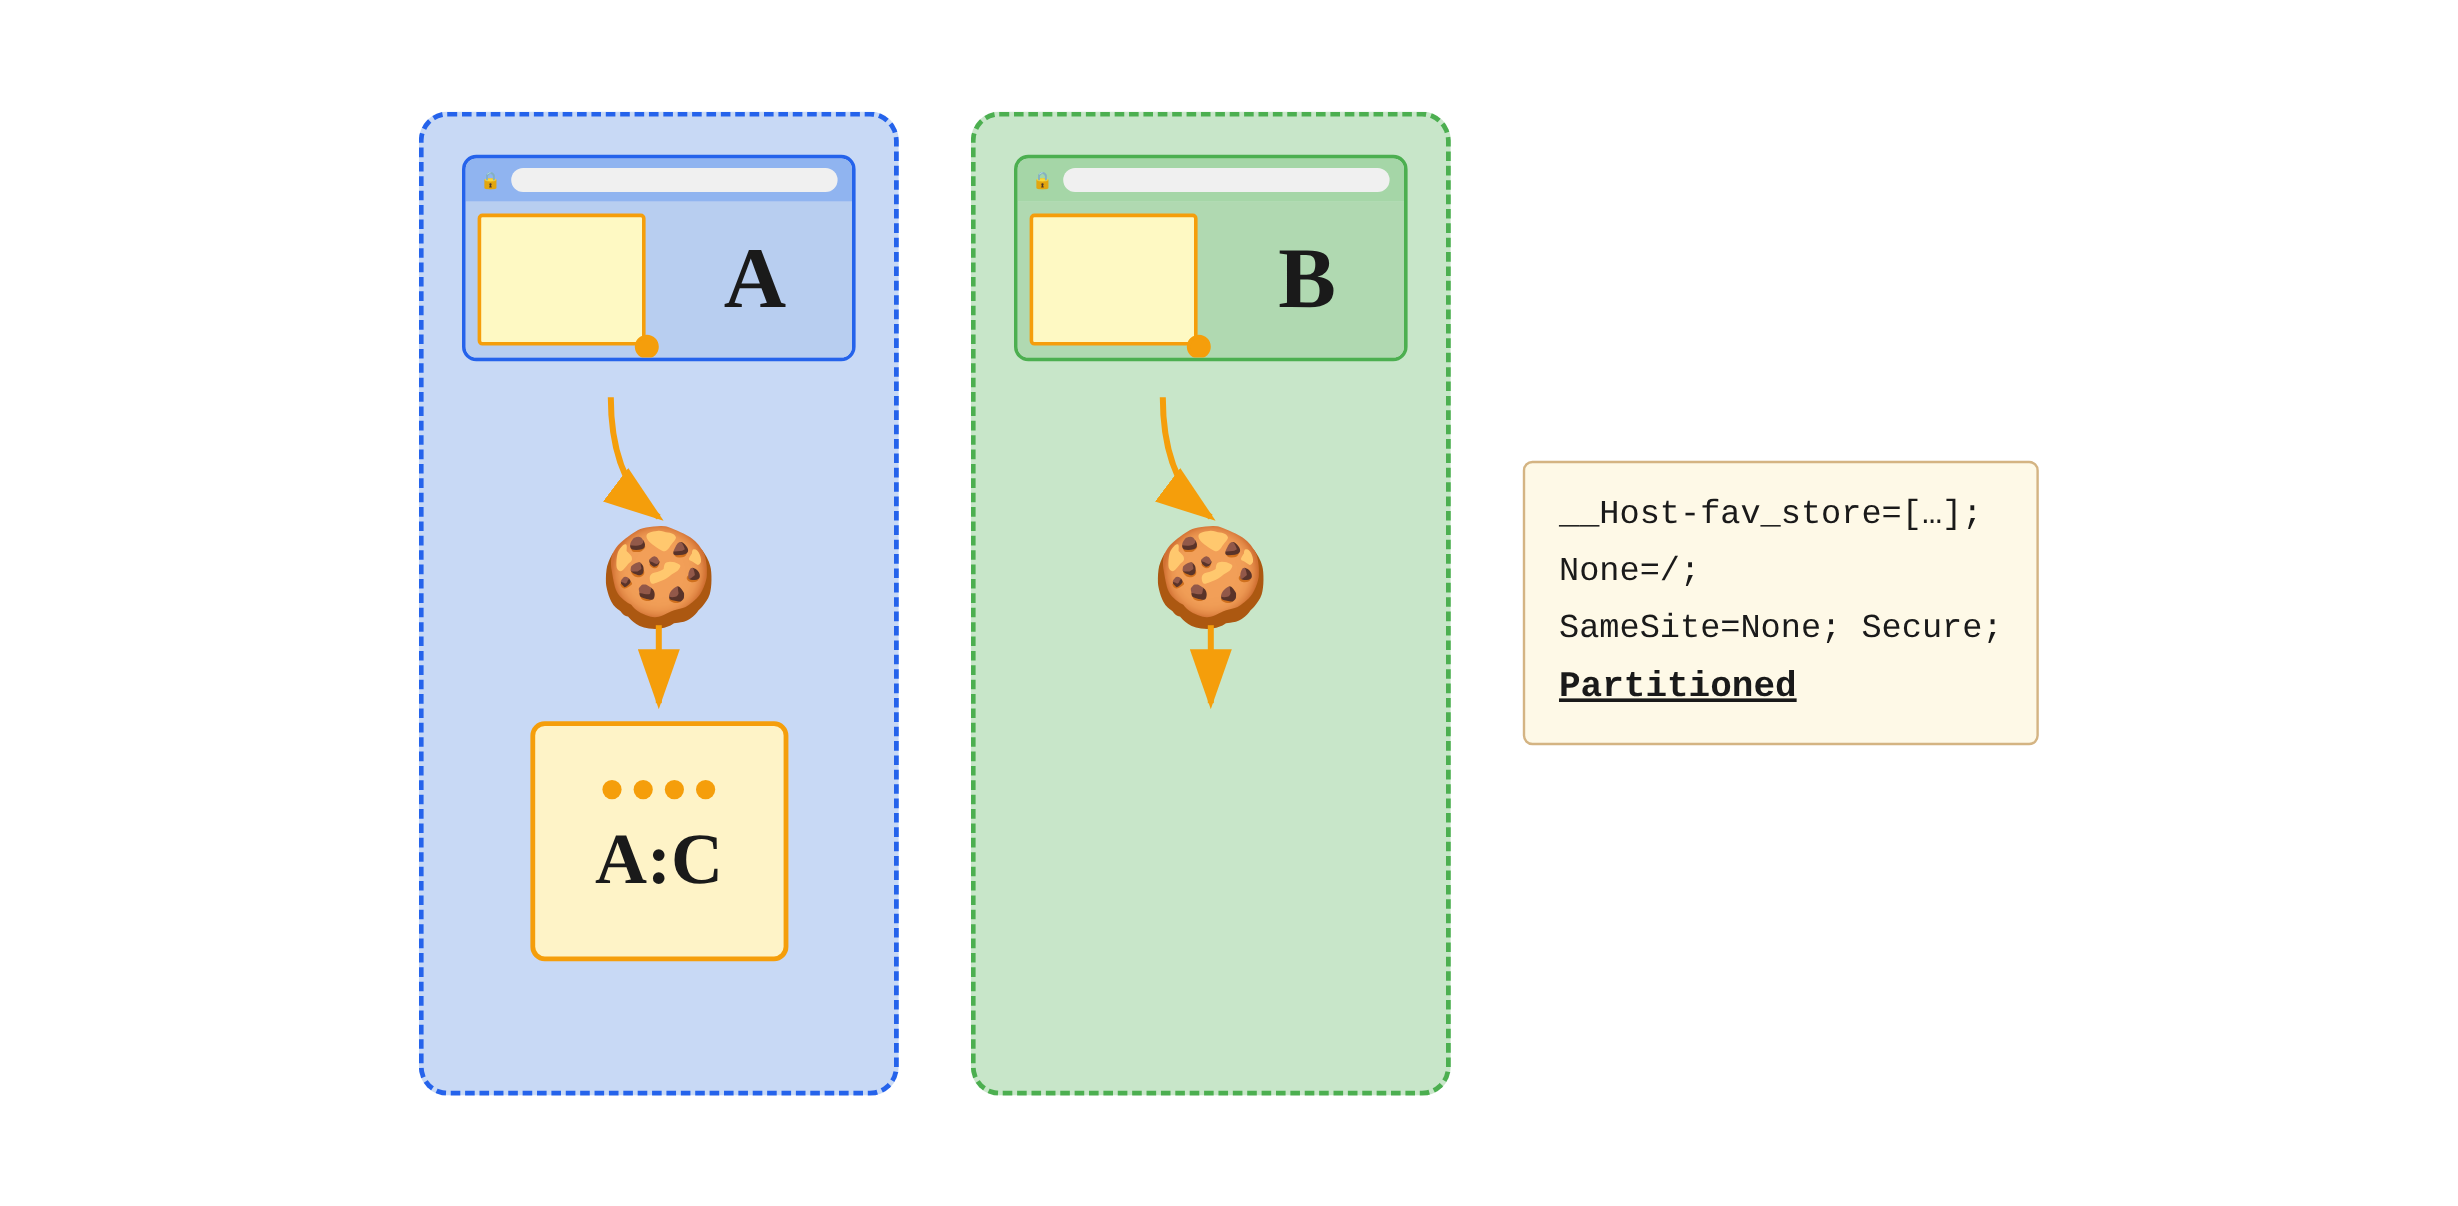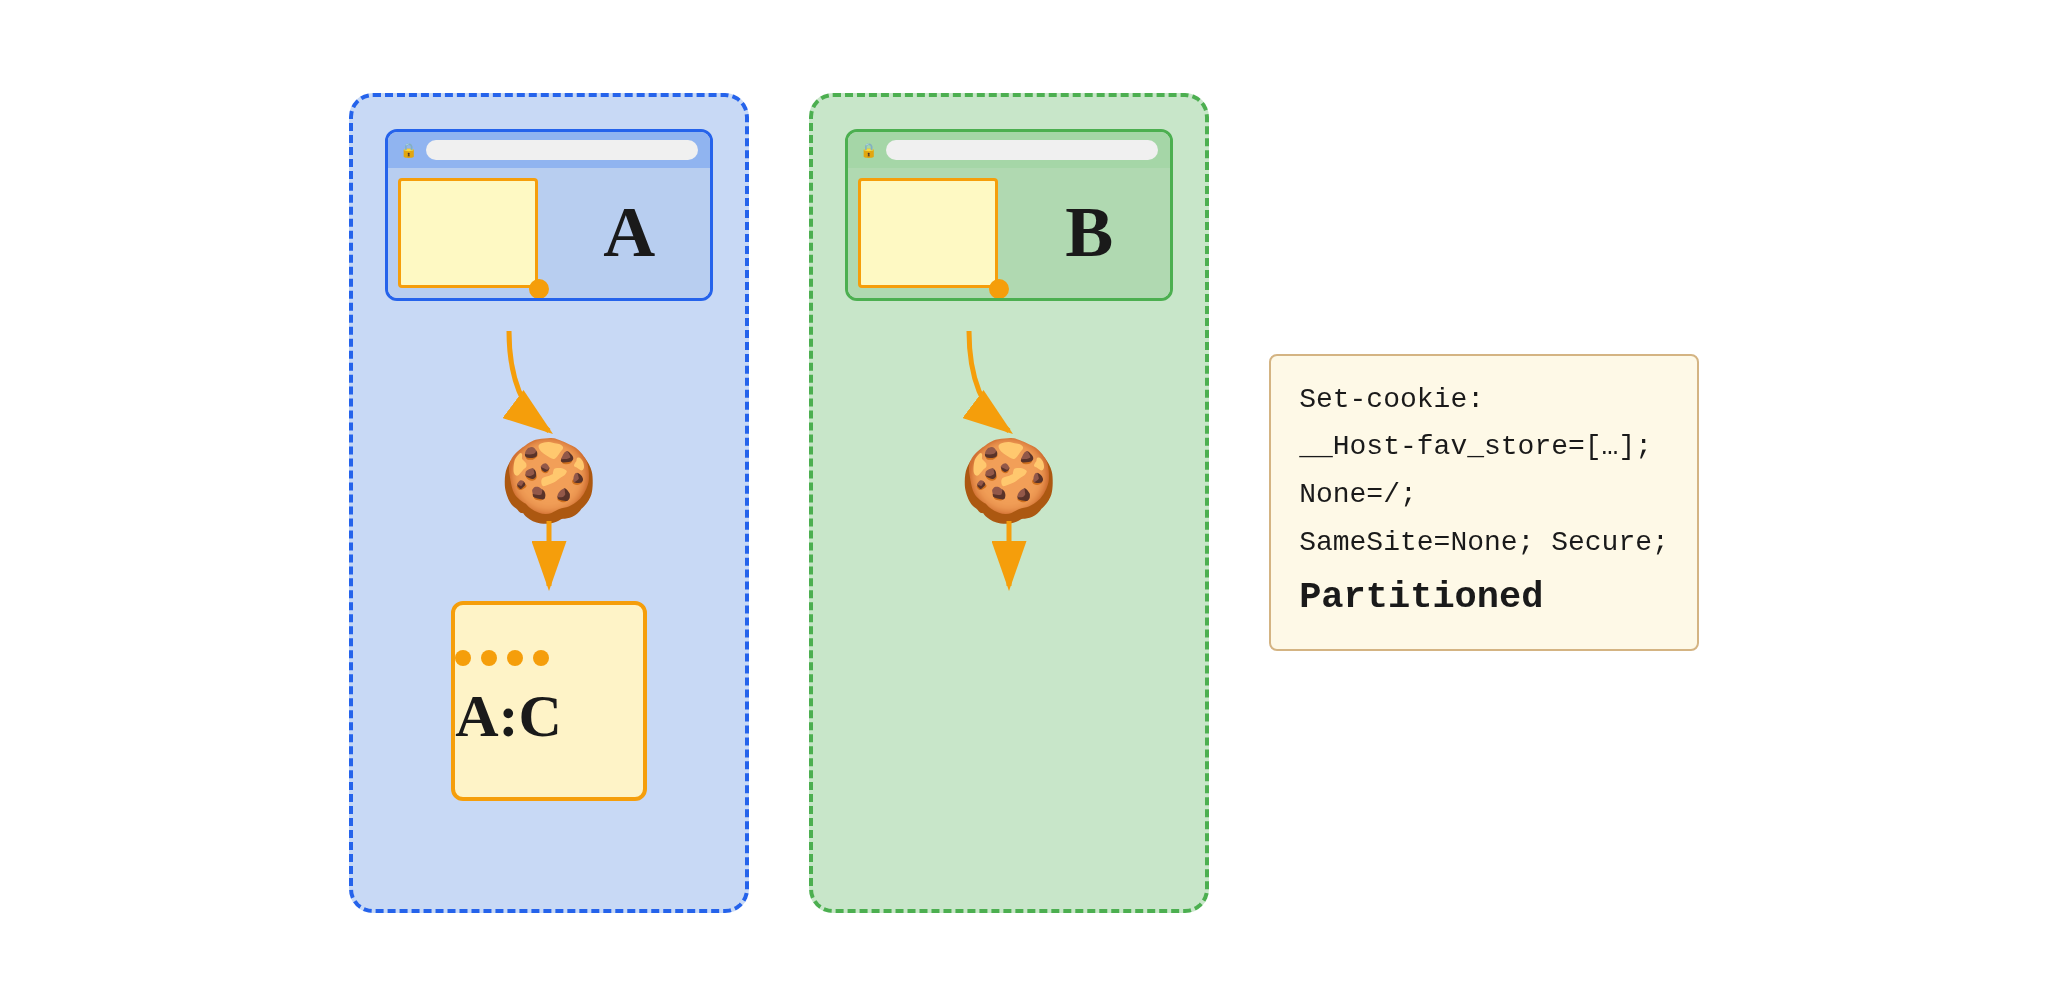--- a/index.html
+++ b/index.html
@@ -141,28 +141,28 @@
 
     
     .cookie-emoji {
       font-size: 80px;
       text-align: center;
       line-height: 1;
     }
 
     
     .storage-box {
-      width: 196px;
+      width: 215px;
       height: 200px;
       background: #fef3c7;
       border: 4px solid #f59e0b;
       border-radius: 12px;
       display: flex;
       flex-direction: column;
-      align-items: flex-start;
+      align-items: center;
       justify-content: center;
       margin-top: 0;
     }
 
     .storage-dots {
       display: flex;
       gap: 10px;
       margin-bottom: 16px;
     }
 
@@ -197,21 +197,22 @@
       padding: 20px 28px;
       font-family: 'Courier New', monospace;
       font-size: 28px;
       line-height: 1.7;
       color: #1a1a1a;
       min-width: 420px;
     }
 
     .code-box .bold-line {
       font-weight: 900;
-      font-size: 37px;
+      font-size: 30px;
+      text-decoration: underline;
     }
 
     
     svg.arrow-svg {
       overflow: visible;
     }
 
   </style>
 </head>
 <body>
@@ -304,20 +305,19 @@
           </marker>
         </defs>
         <path d="M 40 0 L 40 65" stroke="#f59e0b" stroke-width="5" fill="none" marker-end="url(#arrowhead-b2)"></path>
       </svg>
 
     </div>
 
   </div>
 
   <div class="code-box">
-    <div>Set-cookie:</div>
     <div>__Host-fav_store=[…];</div>
     <div>None=/;</div>
     <div>SameSite=None; Secure;</div>
     <div class="bold-line">Partitioned</div>
   </div>
 
 </div>
 
 </body></html>

